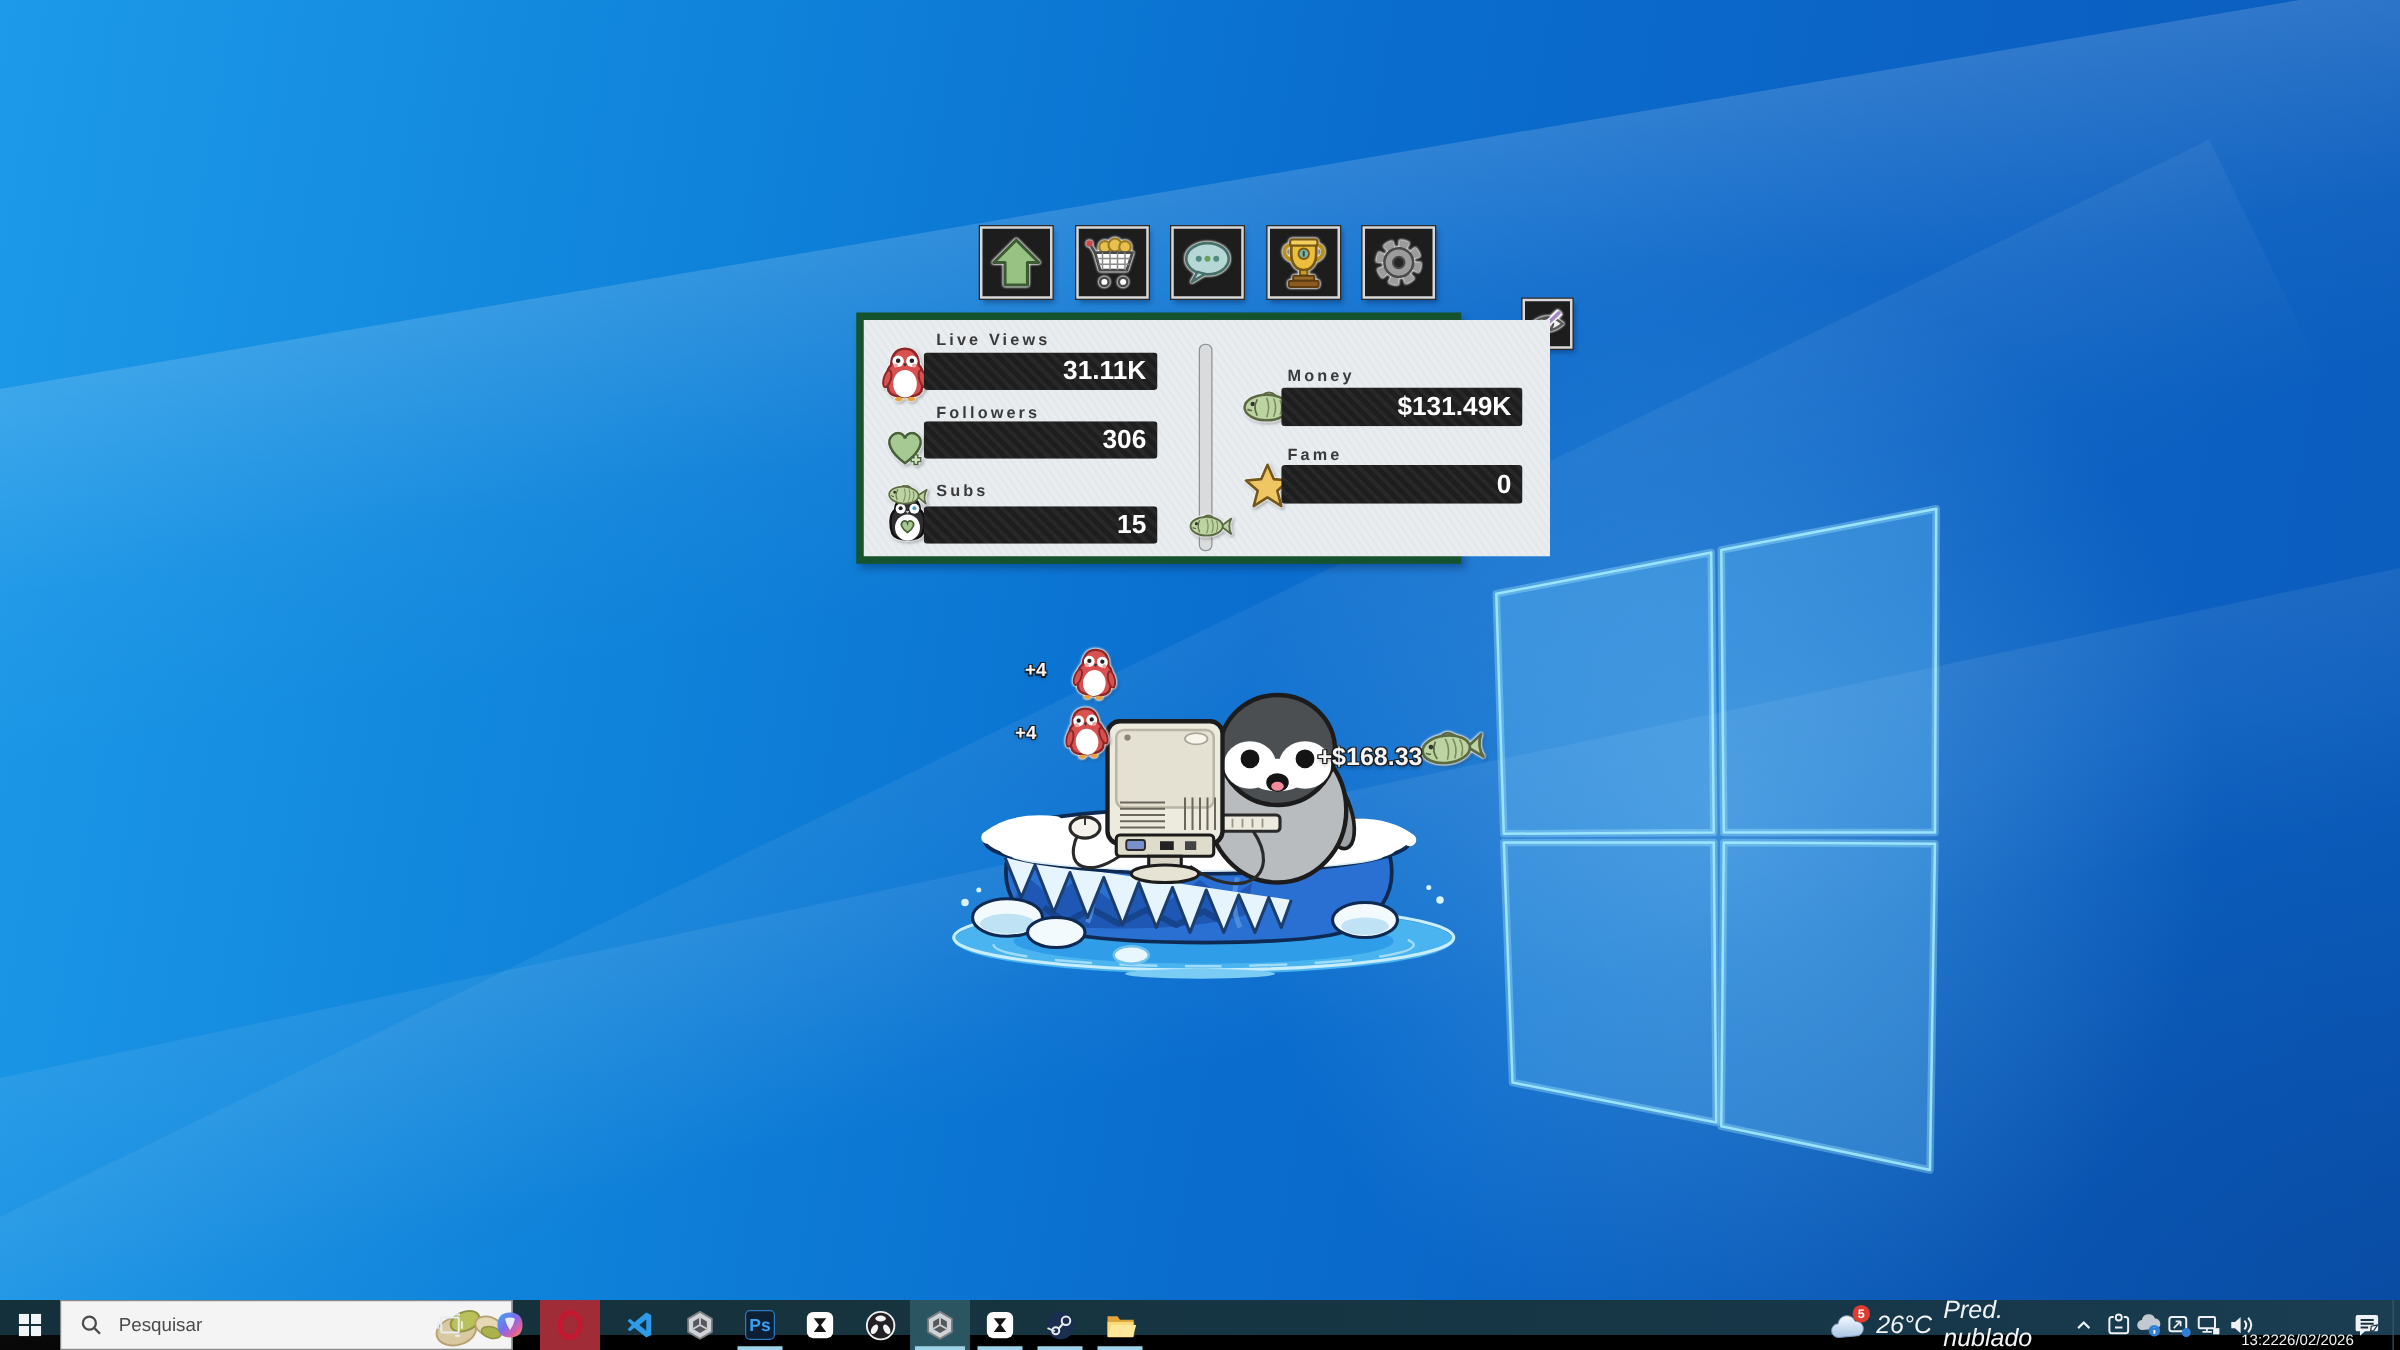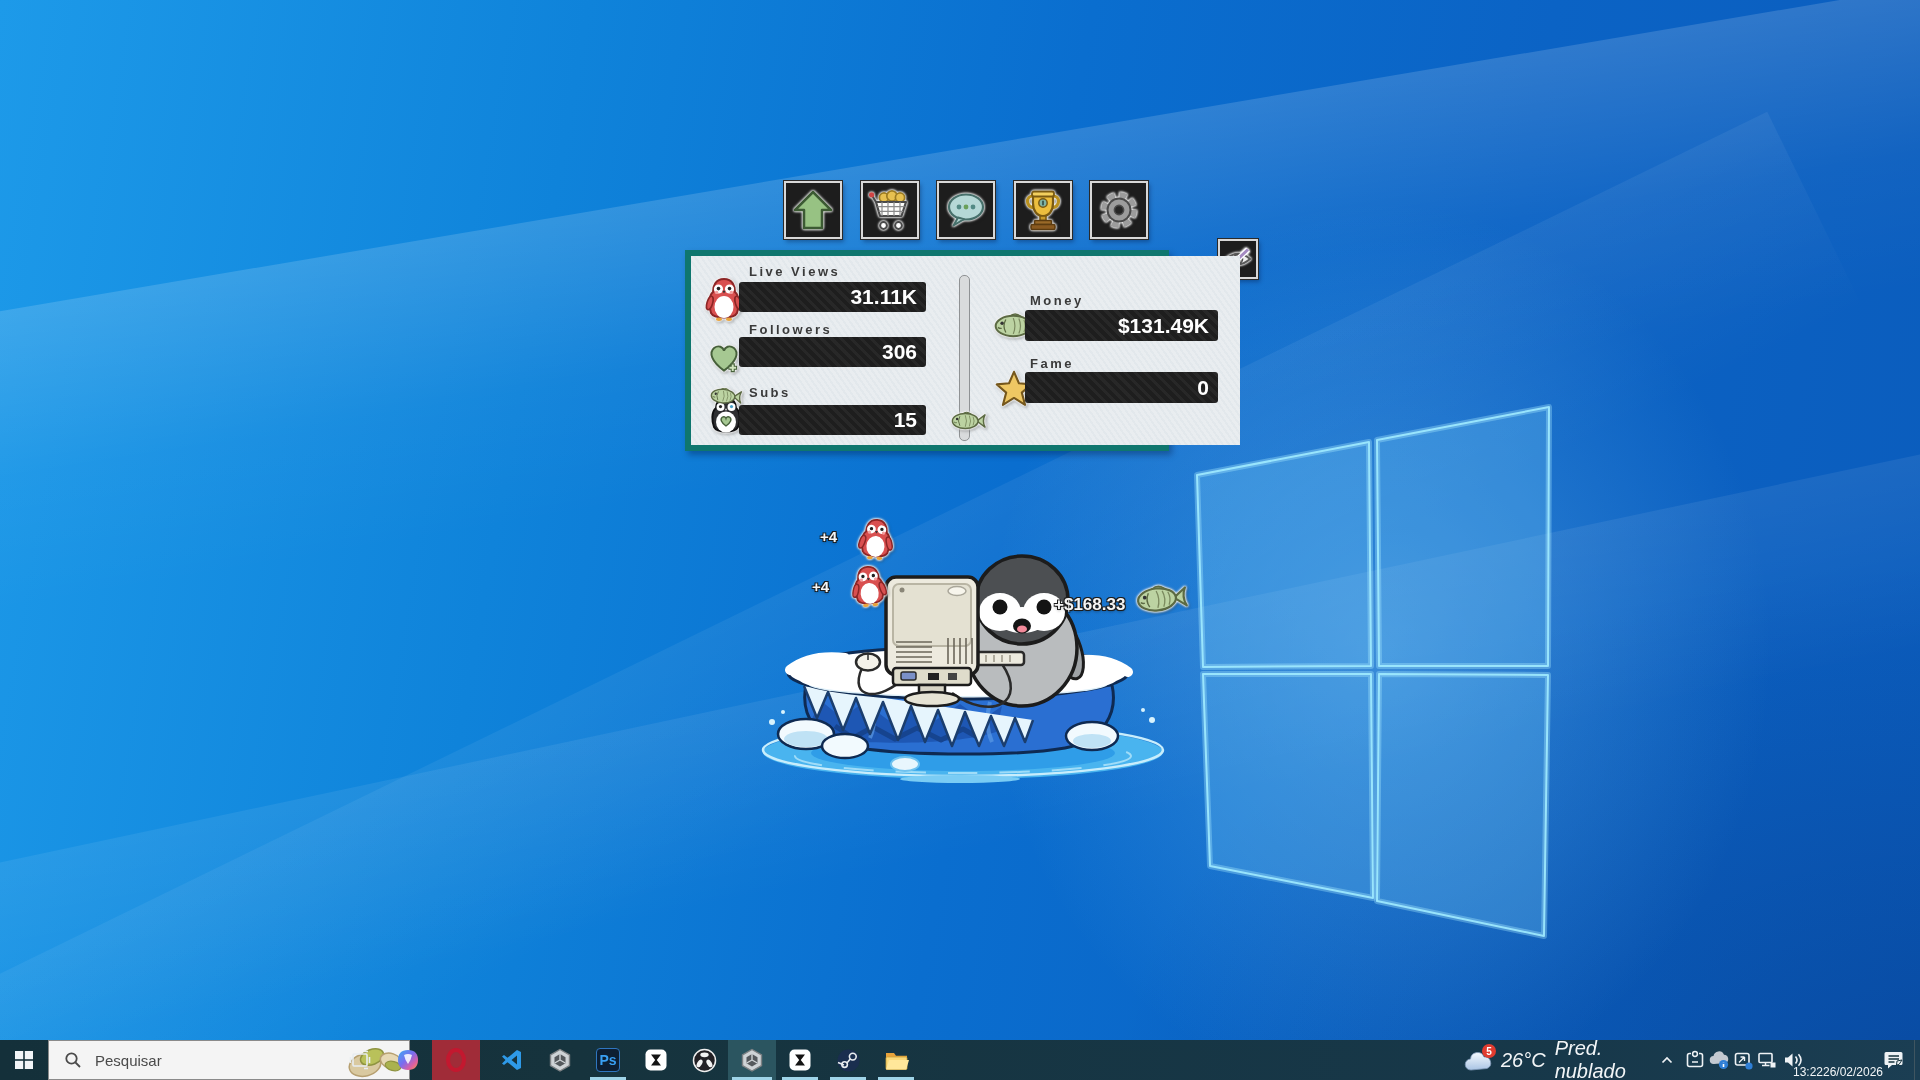--- a/index.html
+++ b/index.html
@@ -22,41 +22,41 @@
     background:linear-gradient(to bottom,rgba(255,255,255,.06),rgba(255,255,255,0) 55%);}
   #win-logo{left:0;top:0;pointer-events:none;}
 
   
   .gbtn{position:absolute;width:58px;height:58px;background:#1d1d1d;border:2px solid #d8d8d8;
     box-sizing:border-box;box-shadow:0 0 0 1px #2a2a2a,2px 3px 4px rgba(0,20,60,.35);
     display:flex;align-items:center;justify-content:center;cursor:pointer;}
   .sticker{filter:drop-shadow(0 0 1px #fff) drop-shadow(0 0 1px #fff) drop-shadow(1px 1px 1px rgba(0,0,0,.35));}
 
   
-  #panel{left:685px;top:250px;width:484px;height:201px;background:#0f766e;
+  #panel{left:685px;top:250px;width:484px;height:201px;background:#14532d;
     box-shadow:3px 4px 6px rgba(0,20,60,.35);box-sizing:border-box;padding:6px;}
   #panel-inner{position:relative;width:549px;height:189px;
     background:
       repeating-linear-gradient(55deg,rgba(120,150,170,.06) 0 2px,rgba(255,255,255,0) 2px 5px),
       #e9edf0;}
   .stat-label{position:absolute;font-size:13px;font-weight:700;letter-spacing:2.5px;color:#3a3a3a;}
   .stat-bar{position:absolute;background:
       repeating-linear-gradient(45deg,rgba(255,255,255,.045) 0 3px,rgba(0,0,0,0) 3px 7px),#1e1e1e;
     border-radius:3px;color:#fff;font-weight:700;font-size:21px;text-align:right;
     box-sizing:border-box;padding-right:9px;}
   .stat-icon{position:absolute;}
   #vslider{position:absolute;left:268px;top:19px;width:9px;height:164px;background:#d9dbdc;
     border:1px solid #8f9294;border-radius:5px;cursor:pointer;}
 
   
   .floater{position:absolute;color:#f5f5f5;font-weight:700;
     text-shadow:-1px -1px 0 #1c1c1c,1px -1px 0 #1c1c1c,-1px 1px 0 #1c1c1c,1px 1px 0 #1c1c1c,0 2px 3px rgba(0,0,0,.35);}
 
   
-  #taskbar{left:0;top:1040px;width:1920px;height:40px;
+  #taskbar{left:0;top:1040px;width:1920px;height:28px;
     background:linear-gradient(90deg,#14303a 0%,#16333d 30%,#17384a 82%,#1b3e53 100%);}
   .tb-cell{position:absolute;top:0;height:40px;display:flex;align-items:center;justify-content:center;cursor:pointer;}
   .underline{position:absolute;top:37px;height:3px;background:#9fd4e8;pointer-events:none;}
   #search-box{position:absolute;left:48px;top:0;width:362px;height:40px;background:#f4f4f4;
     border:1px solid #8a8a8a;box-sizing:border-box;display:flex;align-items:center;cursor:text;}
   #search-box input{border:none;outline:none;background:transparent;font-size:15px;color:#3c3c3c;
     font-family:"Liberation Sans",sans-serif;width:220px;}
   #search-box input::placeholder{color:#4a4a4a;opacity:1;}
   .tray-txt{color:#f2f5f7;font-size:20px;font-style:italic;}
   #clock-block{position:absolute;left:1802px;top:0;width:72px;height:40px;display:flex;flex-direction:row;
@@ -332,21 +332,21 @@
     <g class="sticker">
       <use href="#sym-redpenguin" transform="translate(850,564) scale(0.95) rotate(-5 20 23)"></use>
     </g>
     <g class="sticker">
       <use href="#sym-fish" transform="translate(1133,582) rotate(-6 28 17)"></use>
     </g>
   </svg>
 
   <div class="floater" style="left:820px;top:528px;font-size:15px">+4</div>
   <div class="floater" style="left:812px;top:578px;font-size:15px">+4</div>
-  <div class="floater" style="left:1054px;top:595px;font-size:17px">+$168.33</div>
+  <div class="floater" style="left:1054px;top:595px;font-size:20px">+$168.33</div>
 
   <div id="taskbar" class="abs">
 
     <div class="tb-cell" style="left:0;width:48px">
       <svg width="18" height="18" viewBox="0 0 18 18">
         <rect x="0" y="0" width="8.2" height="8.2" fill="#f2f5f8"></rect>
           <rect x="9.8" y="0" width="8.2" height="8.2" fill="#f2f5f8"></rect>
         <rect x="0" y="9.8" width="8.2" height="8.2" fill="#f2f5f8"></rect>
           <rect x="9.8" y="9.8" width="8.2" height="8.2" fill="#f2f5f8"></rect>
       </svg>

